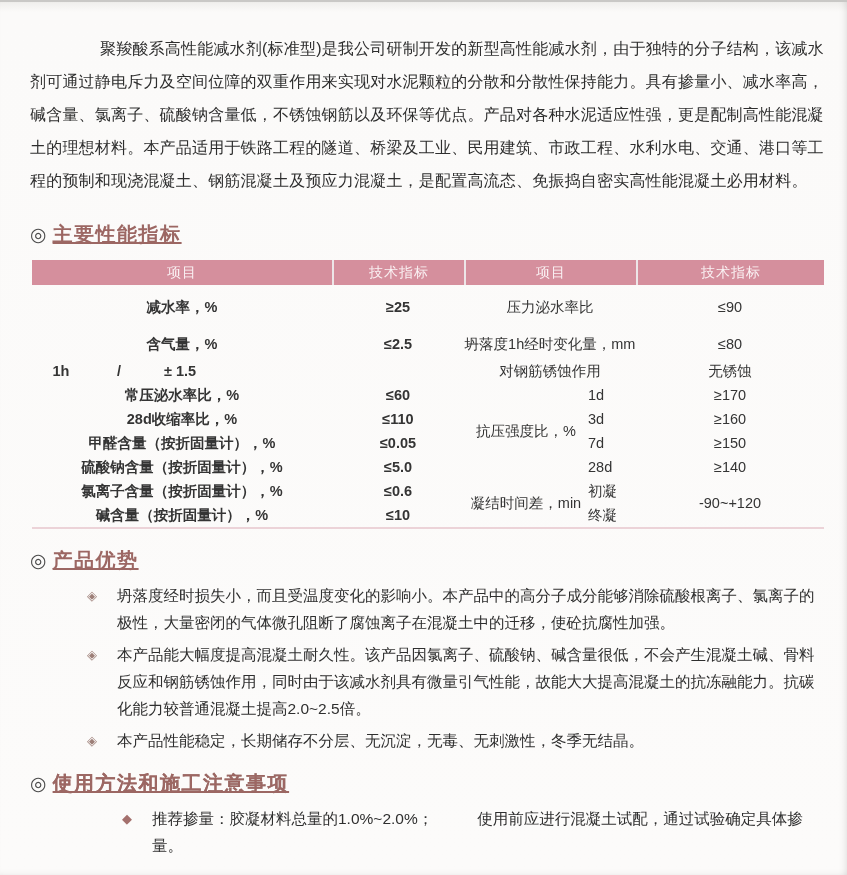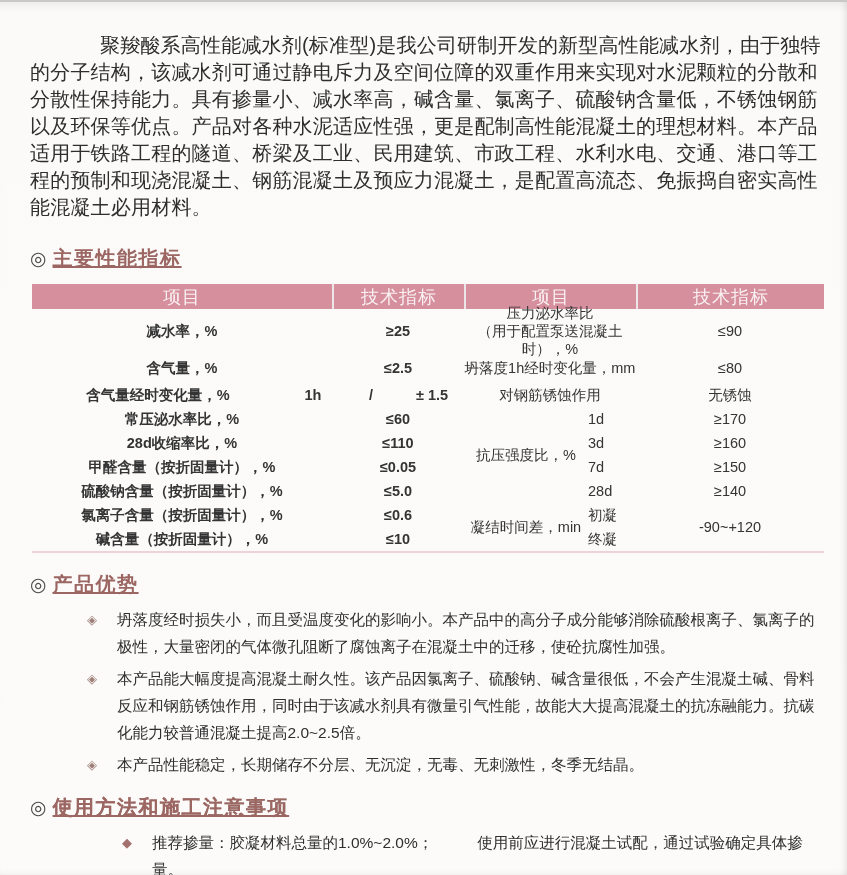--- a/index.html
+++ b/index.html
@@ -5,21 +5,21 @@
   html,body{margin:0;padding:0;background:#fdfdfc;}
   .page{
     position:relative;width:847px;height:875px;overflow:hidden;
     background:linear-gradient(180deg,#efeeec 0,#fbfaf9 10px,#fcfbfa 100%);
     border-top:2px solid #c9c8c6;
     box-shadow:inset -7px 0 9px -7px rgba(0,0,0,.14), inset 0 -5px 7px -5px rgba(0,0,0,.08);
     font-family:"Liberation Sans","DejaVu Sans",sans-serif;
     color:#333;box-sizing:border-box;padding:24px 22px 0 30px;
   }
   .intro{
-    margin:6px 0 0 0;font-size:20px;line-height:27px;color:#2e2e2e;
+    margin:6px 0 0 0;font-size:16px;line-height:33px;color:#2e2e2e;
     text-indent:70px;letter-spacing:.2px;
   }
   .sec{display:flex;align-items:center;margin:0;}
   .sec .marker{font-size:19px;color:#4a4a4a;margin-right:6px;line-height:1;}
   .sec .stitle{font-size:20px;font-weight:bold;color:#9c6763;letter-spacing:1.5px;text-decoration:underline;}
   .sec.h1{margin-top:24px;}
   .sec.h2{margin-top:18px;}
   .sec.h3{margin-top:16px;}
   .sec.h4{margin-top:16px;}
   .stitle-fade{color:#9c6763;}
@@ -27,21 +27,21 @@
     .stitle-fade{
       background:linear-gradient(90deg,#9c6763 0%,#9c6763 48%,#9a817b 72%,#aca49f 100%);
       -webkit-background-clip:text;background-clip:text;color:transparent;
     }
   }
   
   .ptable{width:792px;margin:12px 0 0 2px;font-size:14.5px;color:#343434;}
   .thead{display:flex;height:25px;}
   .th{
     background:#d58f9d;color:#faf1f3;display:flex;align-items:center;justify-content:center;
-    font-size:18px;letter-spacing:1px;box-sizing:border-box;
+    font-size:14px;letter-spacing:1px;box-sizing:border-box;
   }
   .th+.th{border-left:2px solid #ede6e8;}
   .c1{width:300px;} .c2{width:132px;} .c3{width:172px;} .c4{width:188px;}
   .tbody{display:flex;border-bottom:2px solid #ecd3d8;}
   .lgroup{width:432px;font-weight:bold;} .rgroup{width:360px;}
   .trow{display:flex;align-items:center;}
   .h44{height:44px;} .h30{height:30px;} .h24{height:24px;} .h48{height:48px;} .h96{height:96px;}
   .li{width:300px;text-align:center;} .lv{width:132px;text-align:center;}
   .li-s{width:252px;text-align:center;}
   .age1h{width:58px;text-align:center;} .slash{width:58px;text-align:center;} .lv-s{width:64px;text-align:center;}
@@ -87,21 +87,20 @@
       <div class="lgroup">
         <div class="trow h44">
           <div class="li">减水率，%</div>
           <div class="lv">≥25</div>
         </div>
         <div class="trow h30">
           <div class="li">含气量，%</div>
           <div class="lv">≤2.5</div>
         </div>
         <div class="trow h24">
-          <div class="li-s">含气量经时变化量，%</div>
           <div class="age1h">1h</div>
           <div class="slash">/</div>
           <div class="lv-s">± 1.5</div>
         </div>
         <div class="trow h24">
           <div class="li">常压泌水率比，%</div>
           <div class="lv">≤60</div>
         </div>
         <div class="trow h24">
           <div class="li">28d收缩率比，%</div>
@@ -122,21 +121,20 @@
         <div class="trow h24">
           <div class="li">碱含量（按折固量计），%</div>
           <div class="lv">≤10</div>
         </div>
       </div>
 
       <div class="rgroup">
         <div class="trow h44">
           <div class="ri ri2">
             <span>压力泌水率比</span>
-            <span>（用于配置泵送混凝土时），%</span>
           </div>
           <div class="rv">≤90</div>
         </div>
         <div class="trow h30">
           <div class="ri">坍落度1h经时变化量，mm</div>
           <div class="rv">≤80</div>
         </div>
         <div class="trow h24">
           <div class="ri">对钢筋锈蚀作用</div>
           <div class="rv">无锈蚀</div>

